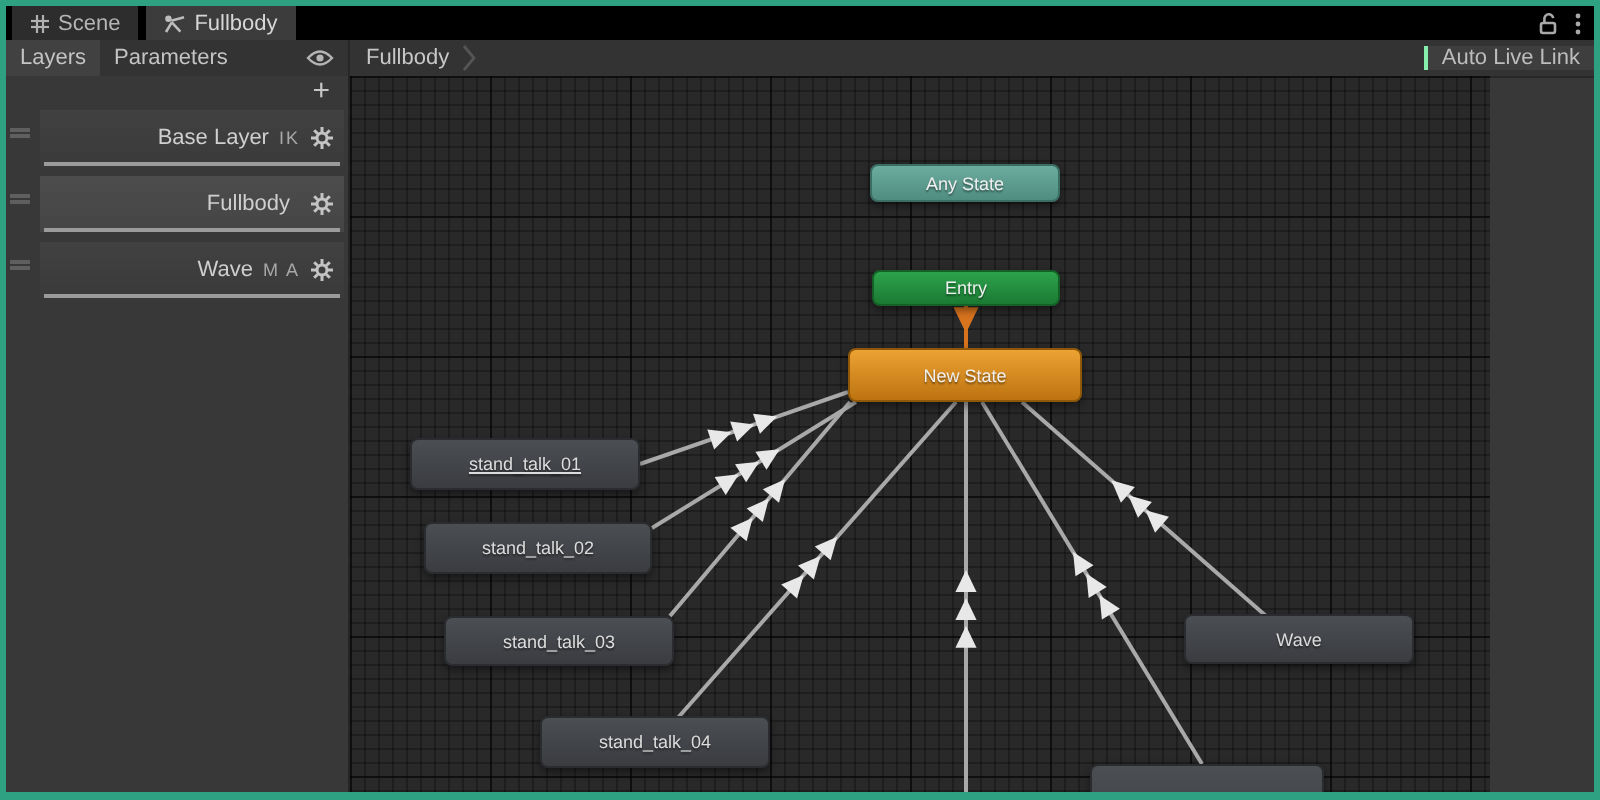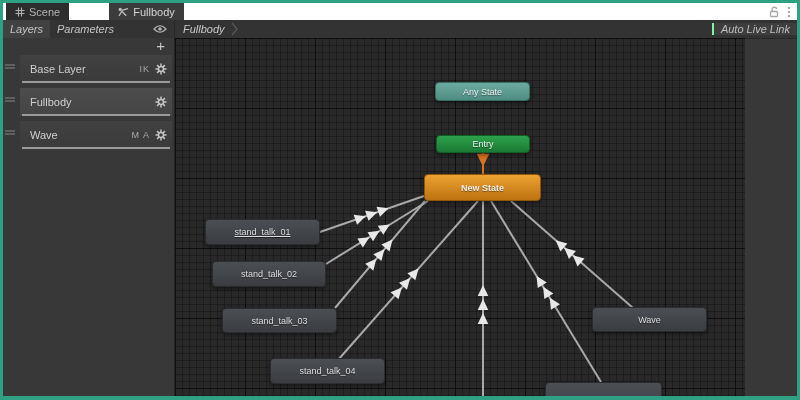--- a/index.html
+++ b/index.html
@@ -2,63 +2,63 @@
 <html><head>
 <meta charset="utf-8">
 <style>
   html,body{margin:0;padding:0;background:#111;}
   .frame{position:relative;width:800px;height:400px;background:#2fa183;
          font-family:"Liberation Sans",sans-serif;overflow:hidden;
          -webkit-font-smoothing:antialiased;}
   .inner{position:absolute;left:3px;top:3px;width:794px;height:393px;background:#383838;overflow:hidden;}
 
   
-  .tabstrip{position:absolute;left:0;top:0;width:794px;height:17px;background:#ffffff;display:flex;align-items:stretch;gap:36px;}
+  .tabstrip{position:absolute;left:0;top:0;width:794px;height:17px;background:#000000;display:flex;align-items:stretch;}
   .wtab{display:flex;align-items:center;gap:4px;padding:0 9px;font-size:11px;color:#b4b4b4;background:#2d2d2d;margin-right:4px;}
   .wtab.active{background:#3c3c3c;color:#d6d6d6;}
   .tabstrip-right{margin-left:auto;display:flex;align-items:center;gap:7px;padding-right:6px;}
 
   
-  .toolbar{position:absolute;left:0;top:17px;width:794px;height:18px;background:#333;border-bottom:1px solid #272727;display:flex;align-items:stretch;font-style:italic;}
+  .toolbar{position:absolute;left:0;top:17px;width:794px;height:18px;background:#333;border-bottom:1px solid #272727;display:flex;align-items:stretch;}
   .ptabs{width:172px;display:flex;align-items:stretch;border-right:1px solid #272727;box-sizing:border-box;}
   .ptab{display:flex;align-items:center;padding:0 7px;font-size:11px;color:#c4c4c4;}
   .ptab.active{background:#414141;}
   .eye-wrap{margin-left:auto;display:flex;align-items:center;padding-right:7px;}
   .crumbbar{flex:1;display:flex;align-items:center;padding-left:8px;}
   .crumb{font-size:11px;color:#c8c8c8;display:flex;align-items:center;gap:6px;}
   .autolive{margin-left:auto;display:flex;align-items:center;background:#3e3e3e;border-left:2px solid #86efac;padding:0 7px;font-size:11px;color:#bdbdbd;}
 
   
   .leftpanel{position:absolute;left:0;top:35px;width:172px;height:358px;background:#383838;border-right:1px solid #252525;box-sizing:border-box;}
   .plusrow{height:16px;display:flex;justify-content:flex-end;align-items:center;padding-right:9px;color:#c6c6c6;font-size:15px;line-height:14px;}
   .layer-list{margin-top:1px;}
   .layer-row{position:relative;height:28px;margin:0 2px 5px 17px;background:linear-gradient(#414141,#3a3a3a);}
   .layer-row.selected{background:linear-gradient(#4c4c4c,#454545);}
   .row-inner{display:flex;align-items:center;height:100%;padding:0 5px 0 10px;gap:5px;}
-  .layer-name{flex:1;font-size:11px;color:#cfcfcf;white-space:nowrap;}
+  .layer-name{flex:1;font-size:11px;color:#cfcfcf;white-space:nowrap;text-align:right;}
   .layer-badge{font-size:9px;color:#a8a8a8;letter-spacing:1px;white-space:nowrap;}
   .weight-bar{position:absolute;left:2px;right:2px;bottom:0;height:2px;background:#9b9b9b;}
   .drag-handle{position:absolute;left:-15px;top:9px;width:10px;height:5px;border-top:2px solid #5f5f5f;border-bottom:2px solid #5f5f5f;box-sizing:border-box;}
 
   
   .graph{position:absolute;left:172px;top:35px;width:570px;height:358px;overflow:hidden;
     background-color:#292929;
     background-image:
       linear-gradient(to right, rgba(0,0,0,.5) 1px, transparent 1px),
       linear-gradient(to bottom, rgba(0,0,0,.5) 1px, transparent 1px),
       linear-gradient(to right, rgba(0,0,0,.28) 1px, transparent 1px),
       linear-gradient(to bottom, rgba(0,0,0,.28) 1px, transparent 1px);
     background-size:70px 70px,70px 70px,7px 7px,7px 7px;}
   .graph svg{position:absolute;left:0;top:0;}
   .node{position:absolute;border-radius:4px;display:flex;align-items:center;justify-content:center;
         font-size:9px;color:#f0f0f0;text-shadow:0 1px 1px rgba(0,0,0,.45);
         box-shadow:0 2px 4px rgba(0,0,0,.45);box-sizing:border-box;white-space:nowrap;}
   .node.any{background:linear-gradient(#6cab9f,#4f8d80);border:1px solid #3b6e62;}
   .node.entry{background:linear-gradient(#2da24c,#1b7a33);border:1px solid #156027;}
-  .node.active{background:linear-gradient(#eda233,#bd7310);border:1px solid #8e5808;font-weight:bold;}
+  .node.active{background:linear-gradient(#eda233,#bd7310);border:1px solid #8e5808;}
   .node.normal{background:linear-gradient(#4b4e53,#3a3c40);border:1px solid #2b2c2f;color:#dcdcdc;}
 
   .icon{display:inline-flex;align-items:center;}
 </style>
 </head>
 <body>
 
 <div class="frame">
   <div class="inner">
 

